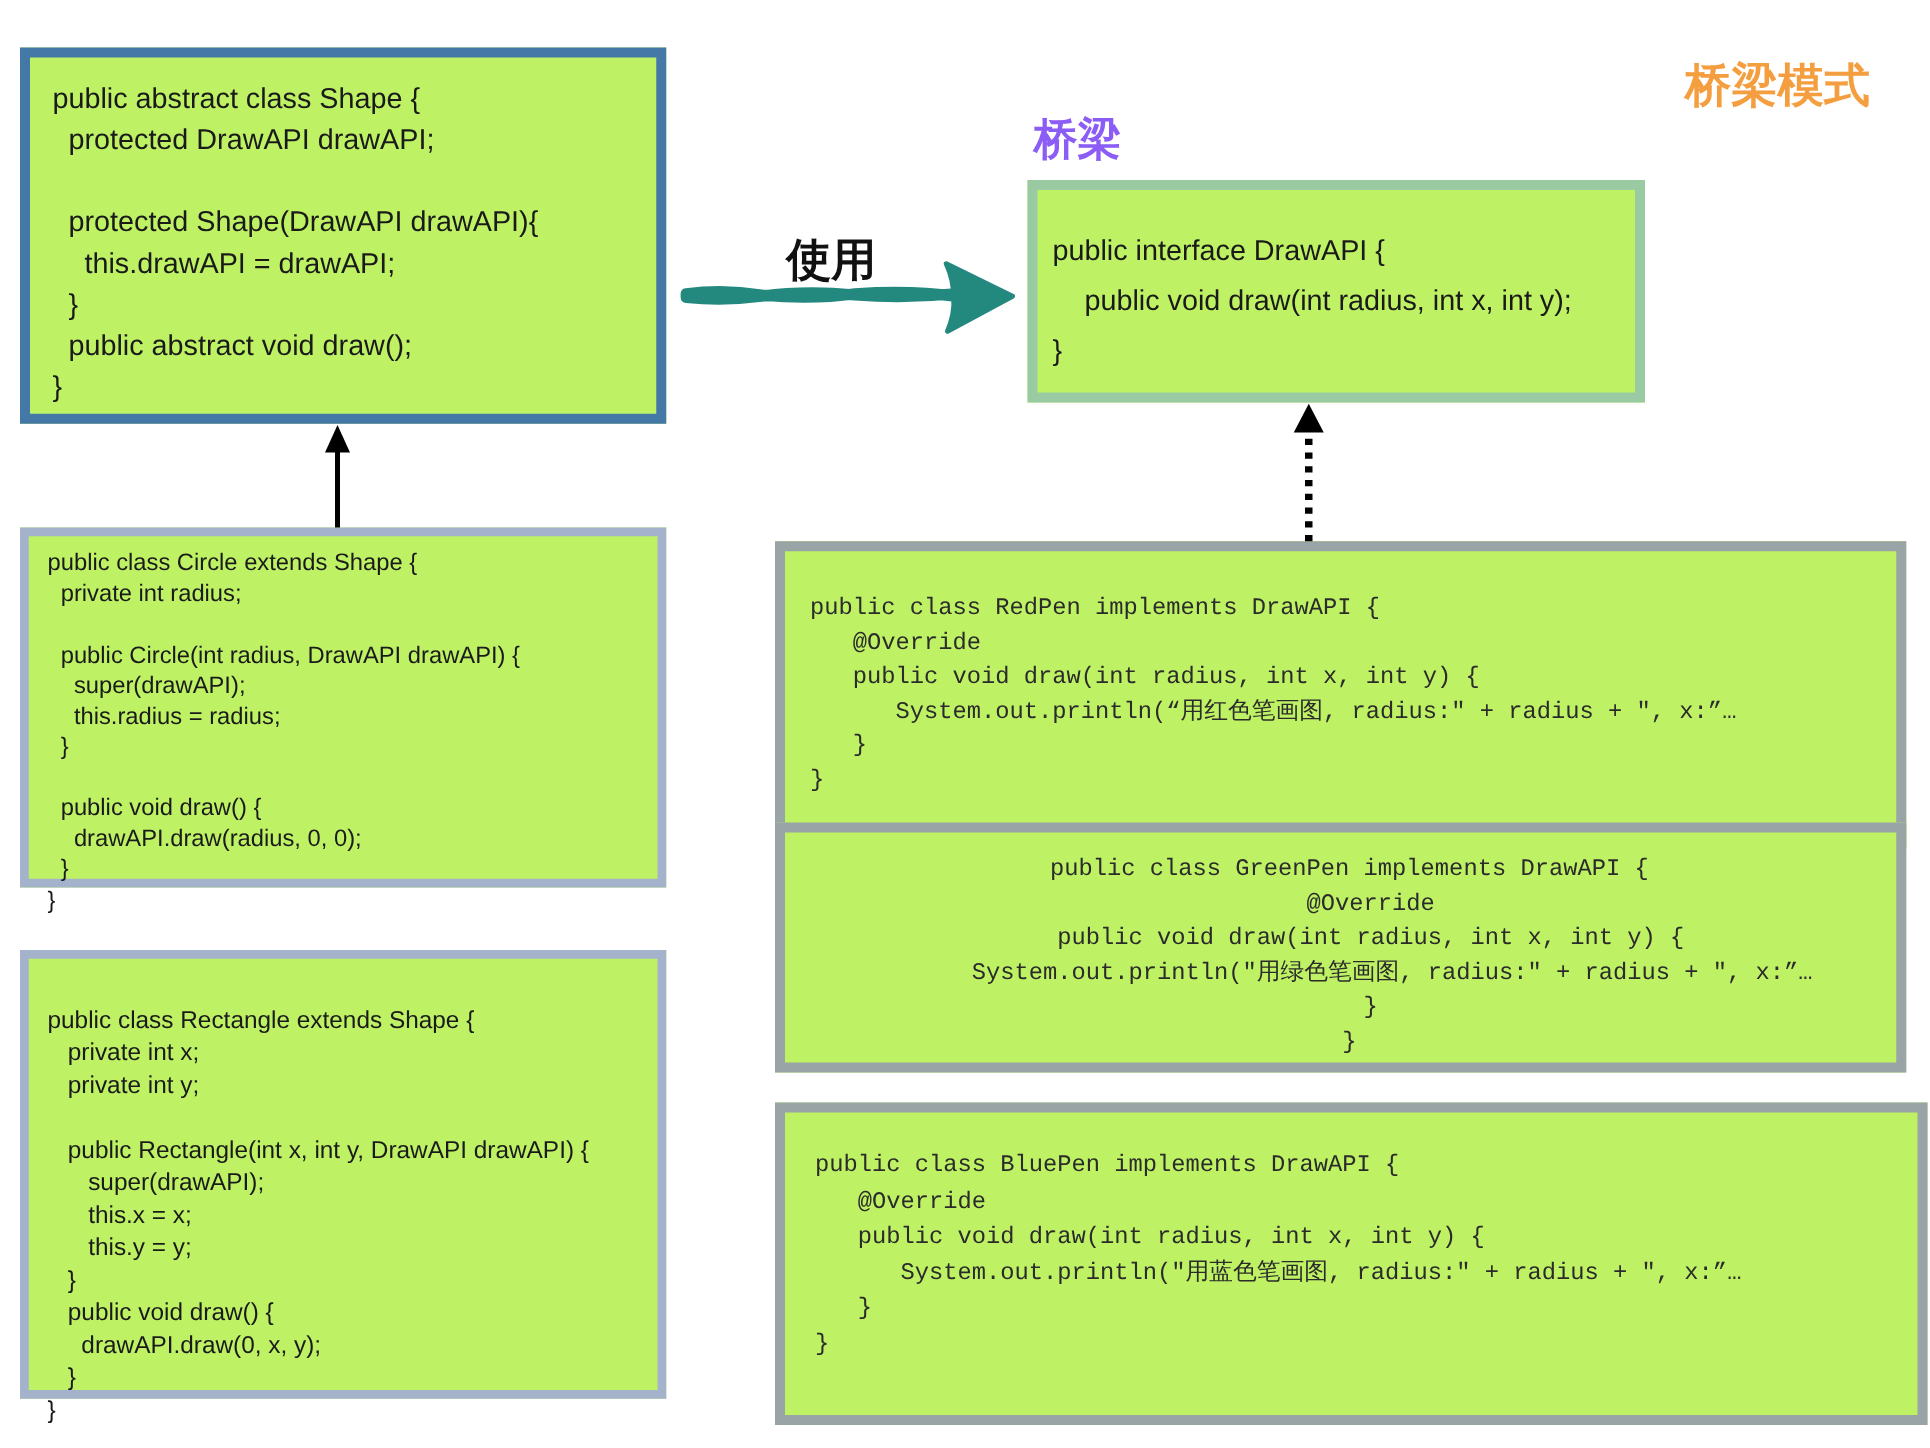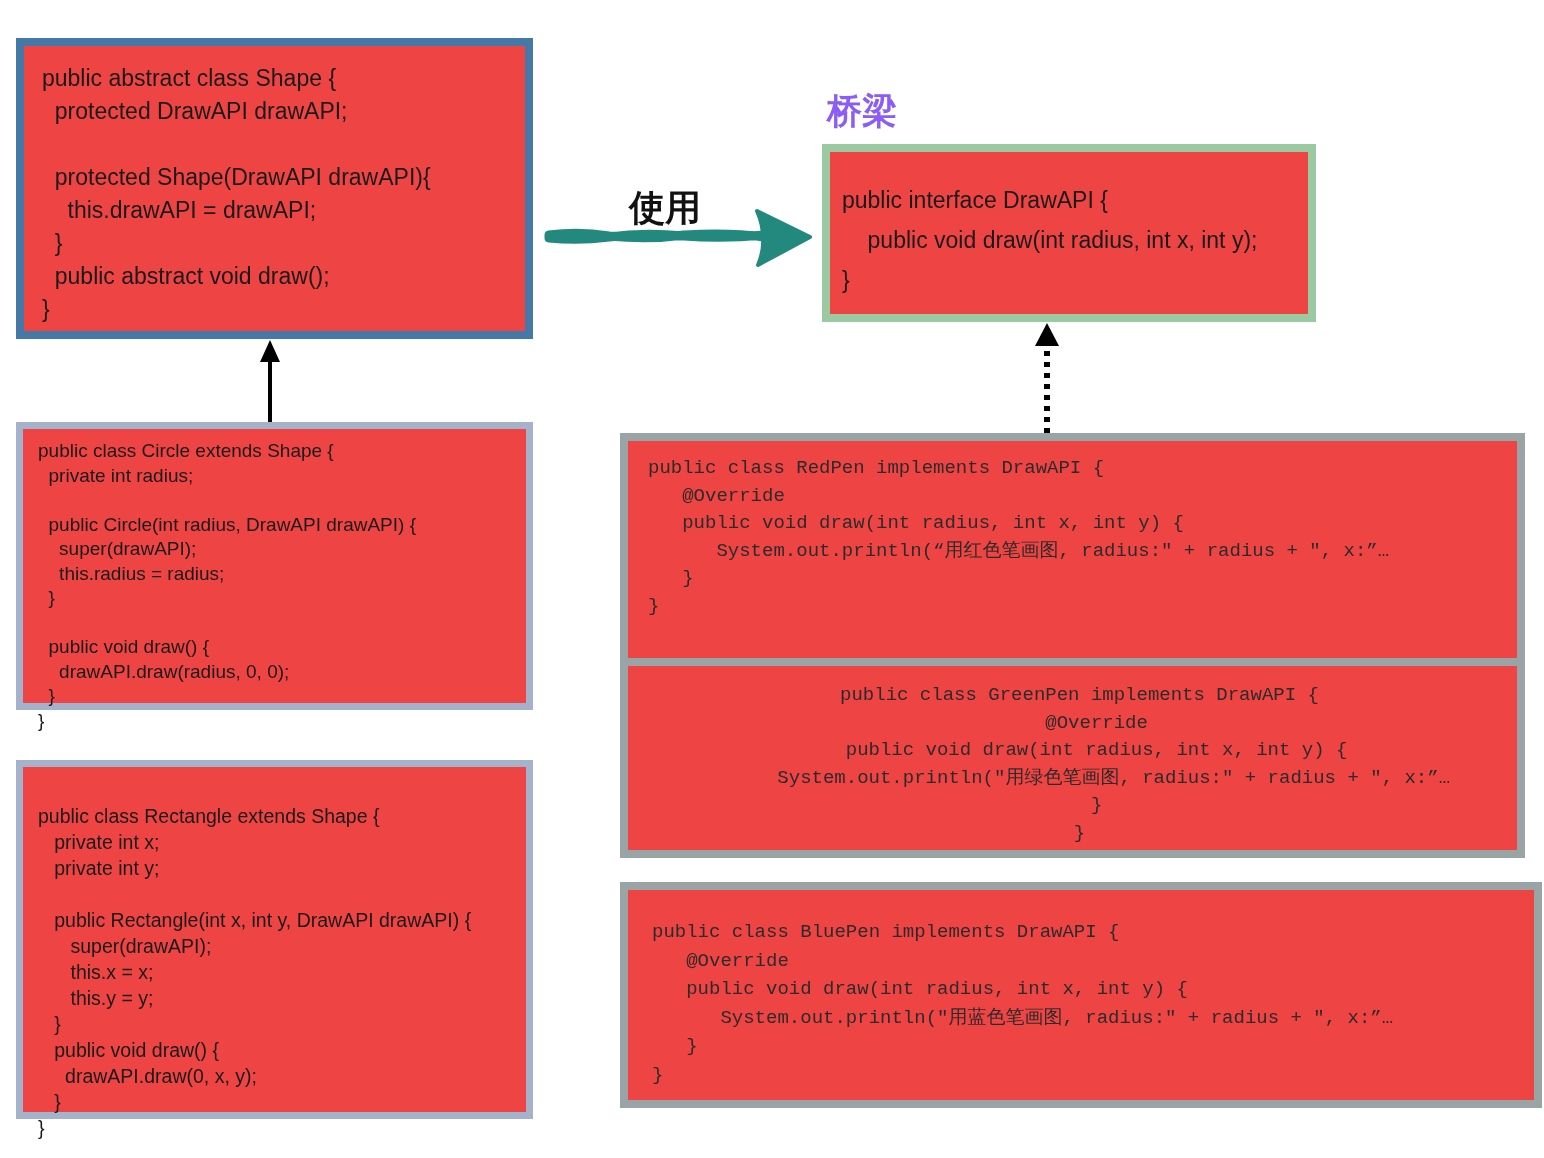--- a/index.html
+++ b/index.html
@@ -11,21 +11,21 @@
   #canvas {
     position: relative;
     width: 1544px;
     height: 1158px;
     background: #ffffff;
     overflow: hidden;
   }
   .code-box {
     position: absolute;
     box-sizing: border-box;
-    background: #ef4444;
+    background: #bef264;
   }
   .code-box pre {
     margin: 0;
     white-space: pre;
     color: #1a1a1a;
     overflow: hidden;
   }
   
   #box-shape {
     left: 16px; top: 38px; width: 517px; height: 301px;
@@ -73,23 +73,23 @@
   
   .pen-box {
     border: 8px solid #98a4a5;
   }
   .pen-box pre {
     font-family: "Liberation Mono", monospace;
     font-size: 19px;
     line-height: 27.5px;
     color: #2b2b2b;
   }
-  #box-redpen   { left: 620px; top: 433px; width: 905px; height: 246px; padding: 14px 6px 6px 20px; }
+  #box-redpen   { left: 620px; top: 433px; width: 905px; height: 246px; padding: 32px 6px 6px 20px; }
   #box-greenpen { left: 620px; top: 658px; width: 905px; height: 200px; padding: 16px 6px 6px 20px; text-align: center; }
-  #box-bluepen  { left: 620px; top: 882px; width: 922px; height: 226px; padding: 28px 6px 6px 24px; }
+  #box-bluepen  { left: 620px; top: 882px; width: 922px; height: 258px; padding: 28px 6px 6px 24px; }
   #box-bluepen pre { line-height: 28.5px; }
 
   
   .diagram-label {
     position: absolute;
     font-weight: bold;
     white-space: nowrap;
   }
   #label-title {
     left: 1348px; top: 44px;
@@ -110,20 +110,21 @@
   .arrow-svg { position: absolute; }
   #arrow-use     { left: 544px; top: 205px; }
   #arrow-extends { left: 253px; top: 338px; }
   #arrow-impl    { left: 1030px; top: 320px; }
 </style>
 </head>
 <body>
 
 <div id="canvas">
 
+  <div id="label-title" class="diagram-label">桥梁模式</div>
 
   <div id="label-bridge" class="diagram-label">桥梁</div>
 
   <div id="label-use" class="diagram-label">使用</div>
 
   <div id="box-shape" class="code-box">
     <pre>public abstract class Shape {
   protected DrawAPI drawAPI;
 
   protected Shape(DrawAPI drawAPI){

